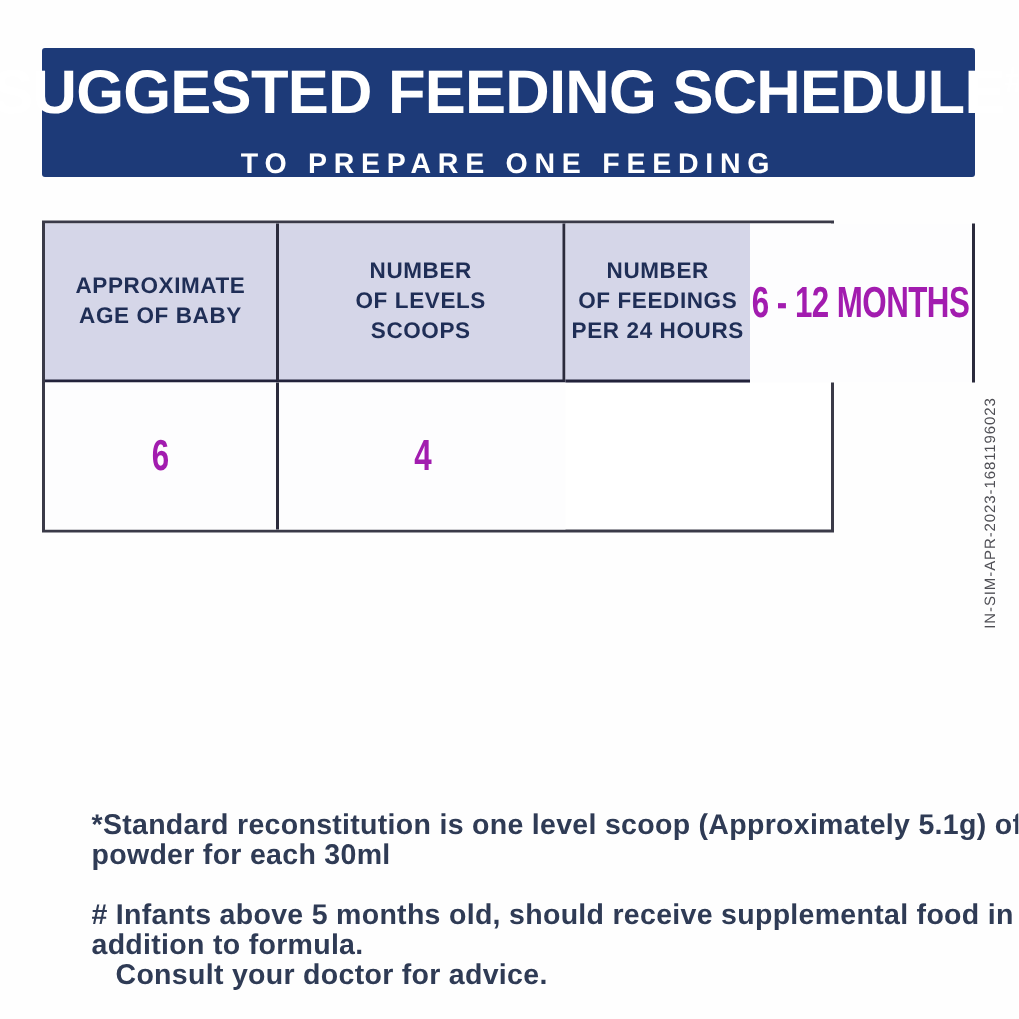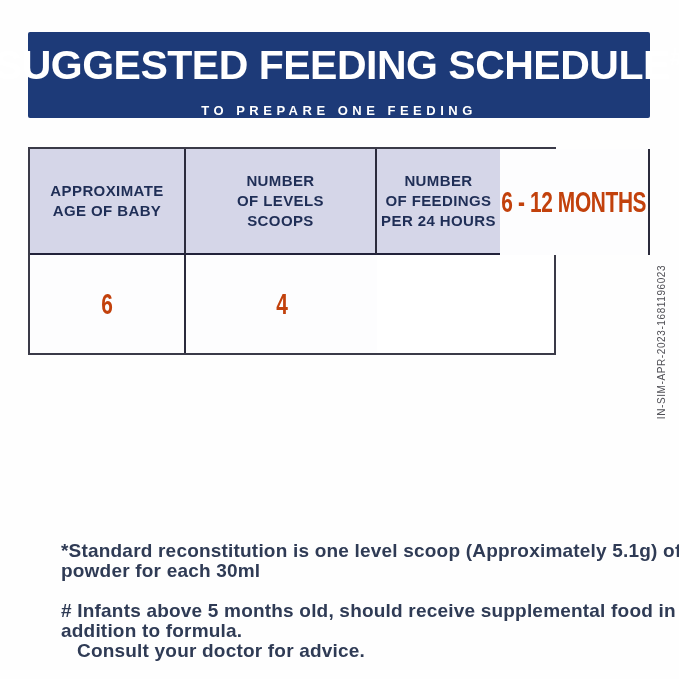--- a/index.html
+++ b/index.html
@@ -40,21 +40,21 @@
     line-height: 44px;
     white-space: nowrap;
   }
   .banner-title .hash {
     font-size: 24px;
     vertical-align: 14px;
     letter-spacing: 0;
   }
   .banner-subtitle {
     color: #ffffff;
-    font-size: 13px;
+    font-size: 19px;
     font-weight: bold;
     letter-spacing: 4.5px;
     margin-top: 16px;
     white-space: nowrap;
   }
 
   
   .feeding-table {
     position: absolute;
     left: 28px;
@@ -80,21 +80,21 @@
     border-bottom: 2px solid #22223a;
     color: #1f2e56;
     font-weight: bold;
     font-size: 15px;
     letter-spacing: 0.4px;
     line-height: 20px;
     white-space: pre-line;
   }
   .td {
     background: #fdfdfe;
-    color: #c2410c;
+    color: #a21caf;
   }
   .td .condensed {
     display: inline-block;
     transform: scaleX(0.72);
     transform-origin: center center;
     font-size: 29px;
     font-weight: bold;
     letter-spacing: -0.5px;
     white-space: nowrap;
   }

